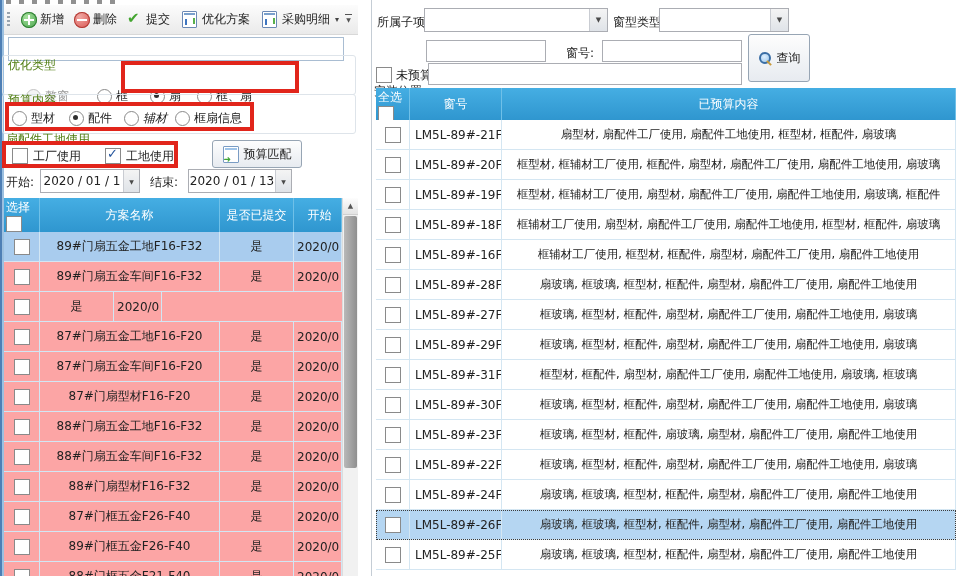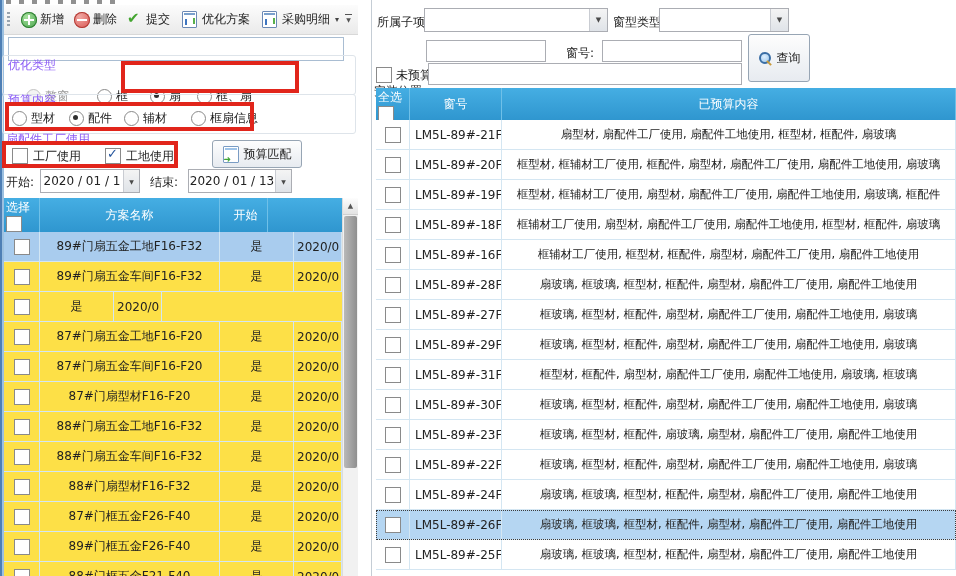--- a/index.html
+++ b/index.html
@@ -37,21 +37,21 @@
   .tb-overflow::after{content:"▼";font-size:6px;color:#555;display:block;}
 
   
   .tinput{position:absolute;background:#fff;border:1px solid #a9bdd2;}
   .combo{position:absolute;background:#fff;border:1px solid #abadb3;}
   .combo .cbtn{position:absolute;right:0;top:0;bottom:0;width:17px;border-left:1px solid #c9ccd2;
     background:linear-gradient(#f4f4f4,#dfe3e8);display:flex;align-items:center;justify-content:center;}
   .combo .cbtn::after{content:"▼";font-size:7px;color:#4a4a4a;}
 
   
-  .glabel{position:absolute;color:#8b5cf6;}
+  .glabel{position:absolute;color:#4d7c0f;}
   .grpbox{position:absolute;border:1px solid #dee4ea;border-radius:3px;}
   .ctl-row{position:absolute;display:flex;align-items:center;white-space:nowrap;}
   .radio{width:13px;height:13px;border:1px solid #8a8a8a;border-radius:50%;background:#fff;display:inline-block;position:relative;margin-right:4px;flex:none;}
   .radio.sel::after{content:"";position:absolute;left:3px;top:3px;width:5px;height:5px;border-radius:50%;background:#2f2f2f;}
   .radio.dis{border-color:#c3c3c3;background:#f4f4f4;}
   .dis-text{color:#9a9a9a;}
   .cb{width:14px;height:14px;border:1px solid #8a8a8a;background:#fff;display:inline-block;position:relative;flex:none;}
   .cb.on::after{content:"✓";position:absolute;left:1px;top:-3px;font-size:13px;font-weight:bold;color:#24549c;}
   .ctl-row .cb{margin-right:5px;}
 
@@ -71,21 +71,21 @@
   .datebox .dbtn{width:15px;align-self:stretch;border-left:1px solid #c9ccd2;background:linear-gradient(#f4f4f4,#dfe3e8);
     display:flex;align-items:center;justify-content:center;}
   .datebox .dbtn::after{content:"▼";font-size:6px;color:#4a4a4a;}
 
   
   .thead{display:flex;background:linear-gradient(#45aee3,#2f96cf);color:#fff;}
   .thead .hc{border-right:1px solid #6fc0e8;box-sizing:border-box;display:flex;align-items:center;justify-content:center;overflow:hidden;}
   .thead .hc.sel-h{flex-direction:column;align-items:flex-start;justify-content:flex-start;padding:1px 2px;}
   .thead .hc.sel-h .cb{margin-top:0px;}
   .ltable{position:absolute;left:4px;top:198px;width:338px;}
-  .lrow{display:flex;height:30px;box-sizing:border-box;border-bottom:1px solid #d2e6f4;background:#fde047;}
+  .lrow{display:flex;height:30px;box-sizing:border-box;border-bottom:1px solid #d2e6f4;background:#fca5a5;}
   .lrow.sel{background:#a9ccee;}
   .lc{border-right:1px solid #d2e6f4;box-sizing:border-box;display:flex;align-items:center;justify-content:center;overflow:hidden;white-space:nowrap;}
   .w-sel{width:36px;}.w-name{width:180px;}.w-sub{width:74px;}.w-date{width:48px;justify-content:flex-start;padding-left:3px;}
   .lh{height:34px;}
   .hw-sel{width:36px;}.hw-name{width:180px;}.hw-sub{width:74px;}.hw-date{width:48px;justify-content:flex-start;padding-left:4px;}
 
   .rtable{position:absolute;left:376px;top:88px;width:580px;}
   .rh{height:32px;}
   .rrow{display:flex;height:30px;box-sizing:border-box;border-bottom:1px solid #d4e6f2;background:#fff;}
   .rrow.sel2{background:#b5d6f2;outline:1px dotted #3c3c3c;outline-offset:-1px;}
@@ -153,26 +153,26 @@
   </div>
 
   <div class="grpbox" style="left:2px;top:94px;width:352px;height:38px;"></div>
   <div class="glabel" style="left:8px;top:92px;">预算内容</div>
   <div class="ctl-row" style="left:12px;top:110px;height:16px;">
     <span class="radio"></span>
     <span style="margin-right:14px;">型材</span>
     <span class="radio sel"></span>
     <span style="margin-right:12px;">配件</span>
     <span class="radio"></span>
-    <span style="margin-right:24px;">辅材</span>
+    <span style="margin-right:8px;font-style:italic;">辅材</span>
     <span class="radio"></span>
     <span>框扇信息</span>
   </div>
 
-  <div class="glabel" style="left:6px;top:131px;">扇配件工厂使用</div>
+  <div class="glabel" style="left:6px;top:131px;">扇配件工地使用</div>
   <div class="ctl-row" style="left:12px;top:148px;height:16px;">
     <span class="cb"></span>
     <span style="margin-right:24px;">工厂使用</span>
     <span class="cb on"></span>
     <span>工地使用</span>
   </div>
 
   <div class="btn" style="left:212px;top:140px;width:88px;height:26px;">
     <span class="ico match"></span>
     <span>预算匹配</span>
@@ -193,20 +193,21 @@
   <div class="redbox" style="left:5px;top:102px;width:249px;height:29px;"></div>
   <div class="redbox" style="left:2px;top:141px;width:176px;height:27px;"></div>
 
   <div class="ltable">
     <div class="thead lh">
       <div class="hc sel-h hw-sel">
         <span>选择</span>
         <span class="cb"></span>
       </div>
       <div class="hc hw-name">方案名称</div>
+      <div class="hc hw-sub">是否已提交</div>
       <div class="hc hw-date">开始</div>
     </div>
     <div id="plan-body">
         <div class="lrow sel">
           <div class="lc w-sel">
             <span class="cb"></span>
           </div>
           <div class="lc w-name">89#门扇五金工地F16-F32</div>
           <div class="lc w-sub">是</div>
           <div class="lc w-date">2020/0</div>

